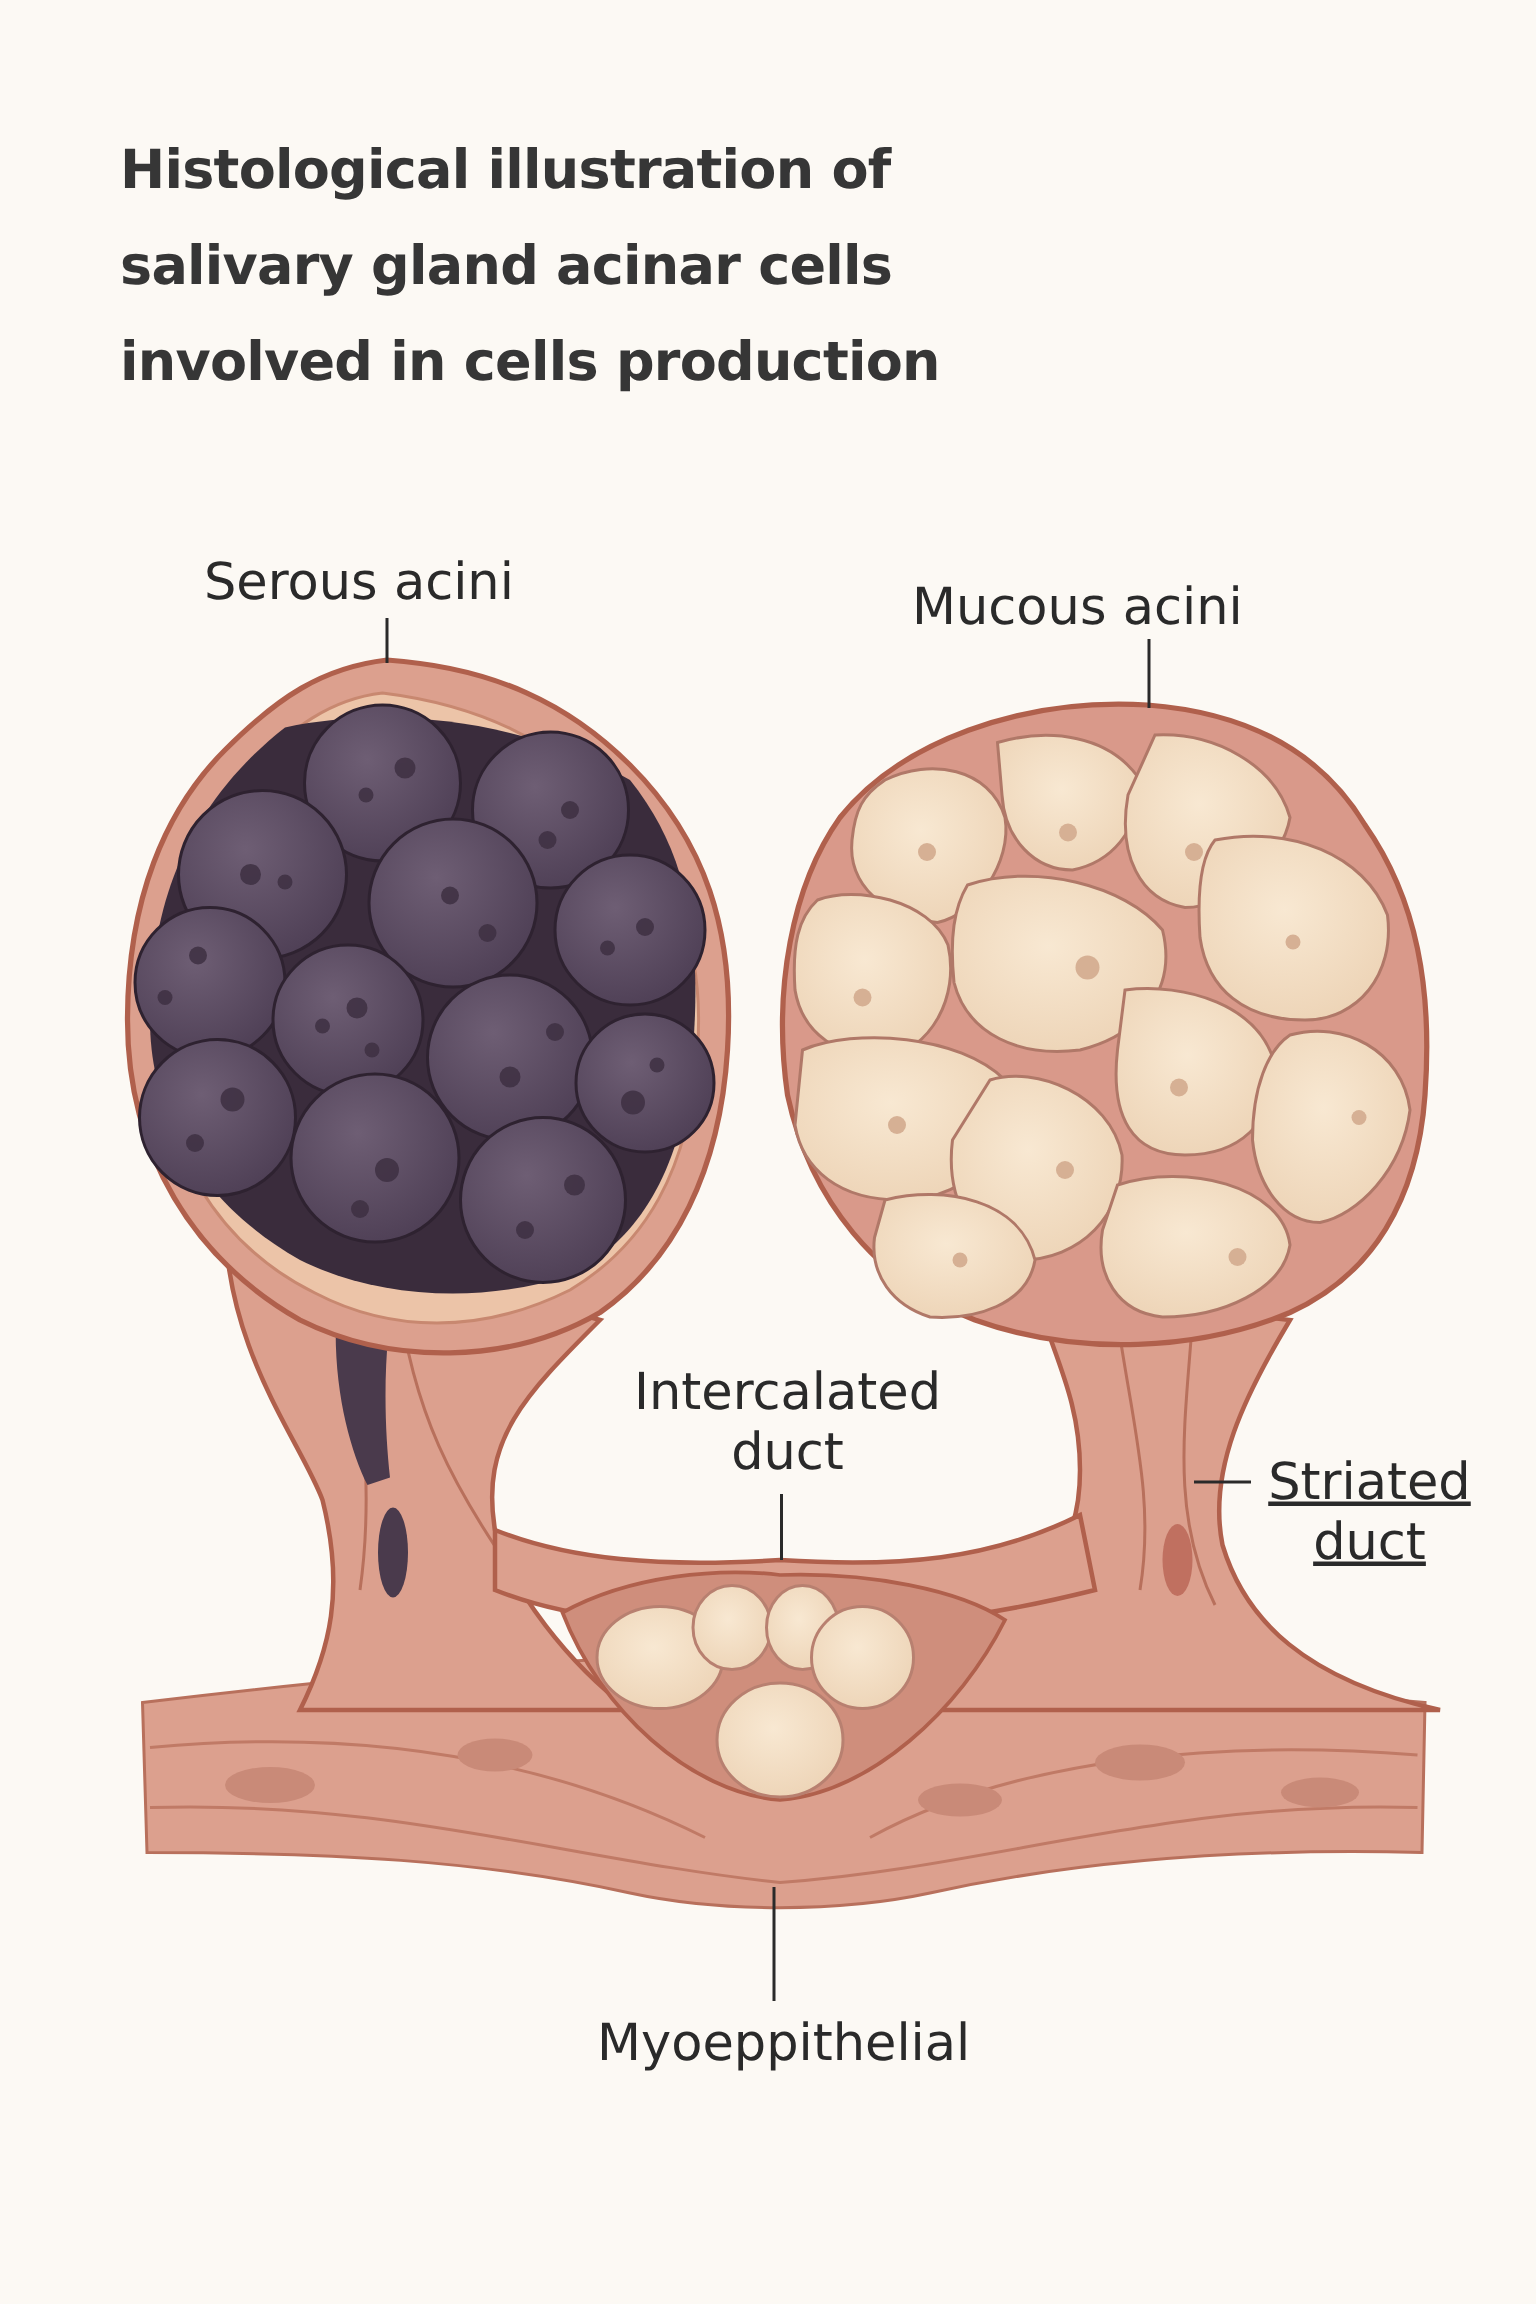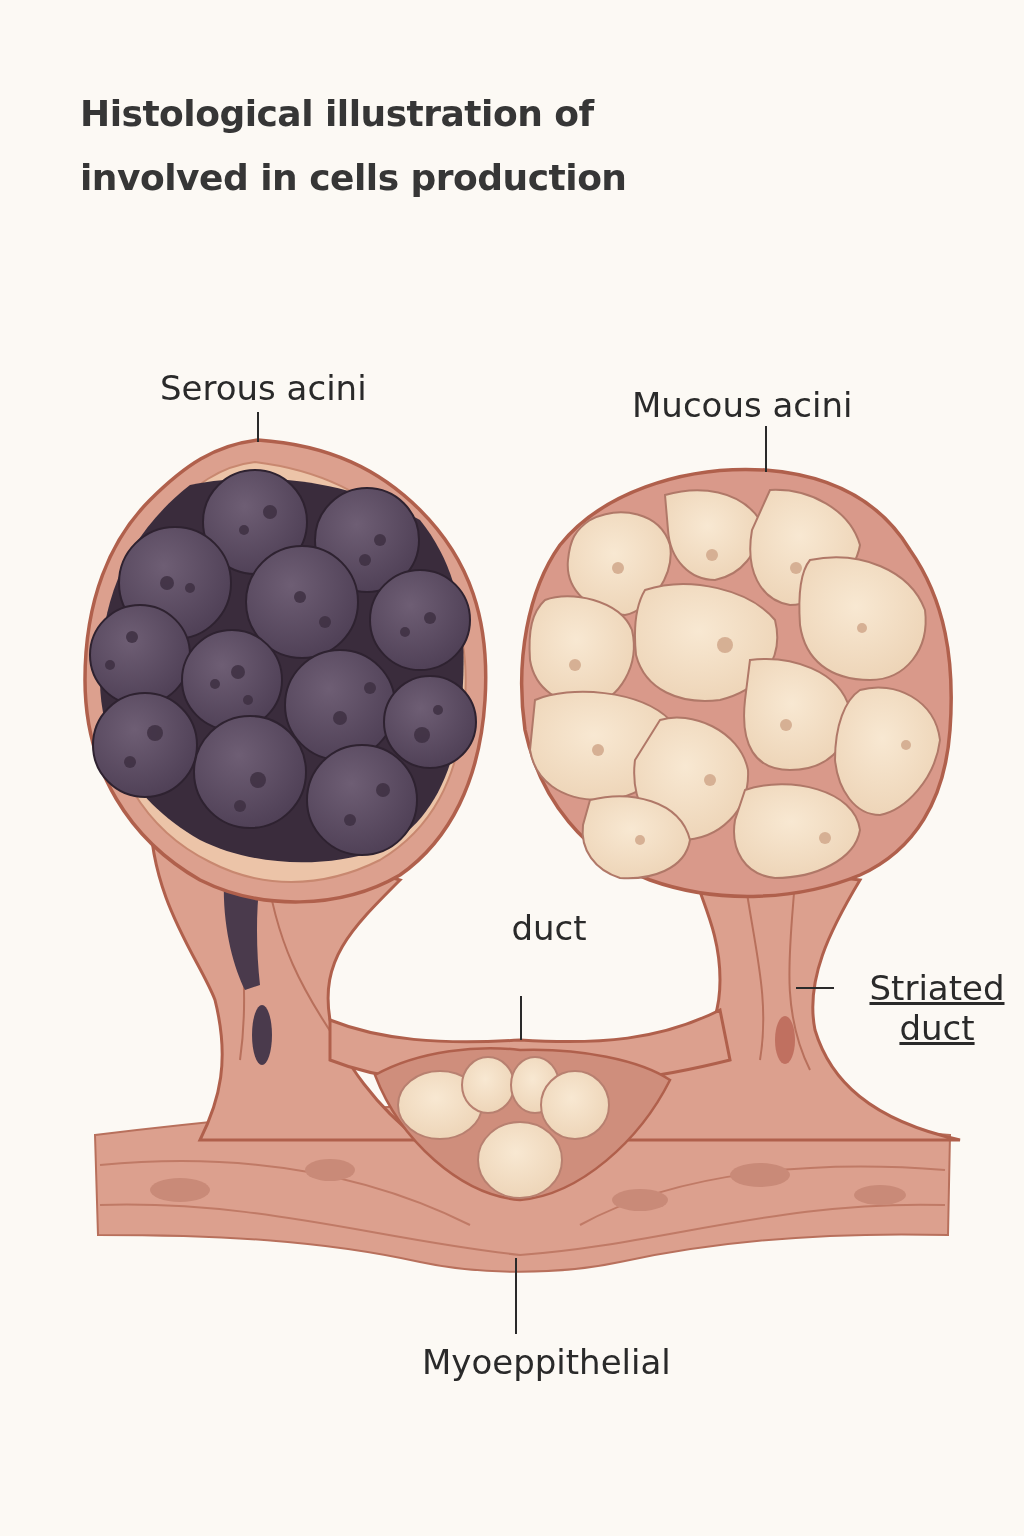--- a/index.html
+++ b/index.html
@@ -3,28 +3,29 @@
 <meta charset="utf-8">
 <style>
   html, body { margin:0; padding:0; }
   body { width:1024px; height:1536px; background:#fcf9f4; position:relative; overflow:hidden;
          font-family:"Liberation Sans", "DejaVu Sans", sans-serif; color:#2b2b2b; }
   .title { position:absolute; left:80px; top:82px; width:880px; margin:0;
            font-family:"DejaVu Sans", sans-serif; font-weight:bold; font-size:36px; line-height:64px;
            color:#363636; letter-spacing:-0.5px; }
   .title span { display:block; }
   .diagram { position:absolute; left:0; top:0; width:1024px; height:1536px; }
-  .label { position:absolute; font-family:"DejaVu Sans", sans-serif; font-size:34px; line-height:40px; color:#2a2a2a; text-align:center; white-space:nowrap;margin-left:24px; }
+  .label { position:absolute; font-family:"DejaVu Sans", sans-serif; font-size:34px; line-height:40px; color:#2a2a2a; text-align:center; white-space:nowrap; }
   .leader { position:absolute; background:#2a2a2a; }
 </style>
 </head>
 <body>
 
 <h1 class="title">
   <span>Histological illustration of</span>
+  <span>salivary gland acinar cells</span>
   <span>involved in cells production</span>
 </h1>
 
 <svg class="diagram" viewBox="0 0 1024 1536" xmlns="http://www.w3.org/2000/svg">
   <defs>
     <radialGradient id="serousG" cx="40%" cy="35%" r="70%">
       <stop offset="0%" stop-color="#6e5e74"></stop>
       <stop offset="100%" stop-color="#4e3f55"></stop>
     </radialGradient>
     <radialGradient id="mucousG" cx="45%" cy="40%" r="70%">
@@ -151,20 +152,21 @@
   </g>
 </svg>
 
 <div class="label" style="left:136px; top:368px;">Serous acini</div>
 <div class="leader" style="left:257px; top:412px; width:2px; height:30px;"></div>
 
 <div class="label" style="left:608px; top:385px;">Mucous acini</div>
 <div class="leader" style="left:765px; top:426px; width:2px; height:46px;"></div>
 
 <div class="label" style="left:410px; top:908px; width:230px;">
+  <div>Intercalated</div>
   <div>duct</div>
 </div>
 <div class="leader" style="left:520px; top:996px; width:2px; height:44px;"></div>
 
 <div class="label" style="left:838px; top:968px; width:150px;text-decoration:underline;">
   <div>Striated</div>
   <div>duct</div>
 </div>
 <div class="leader" style="left:796px; top:987px; width:38px; height:2px;"></div>
 

